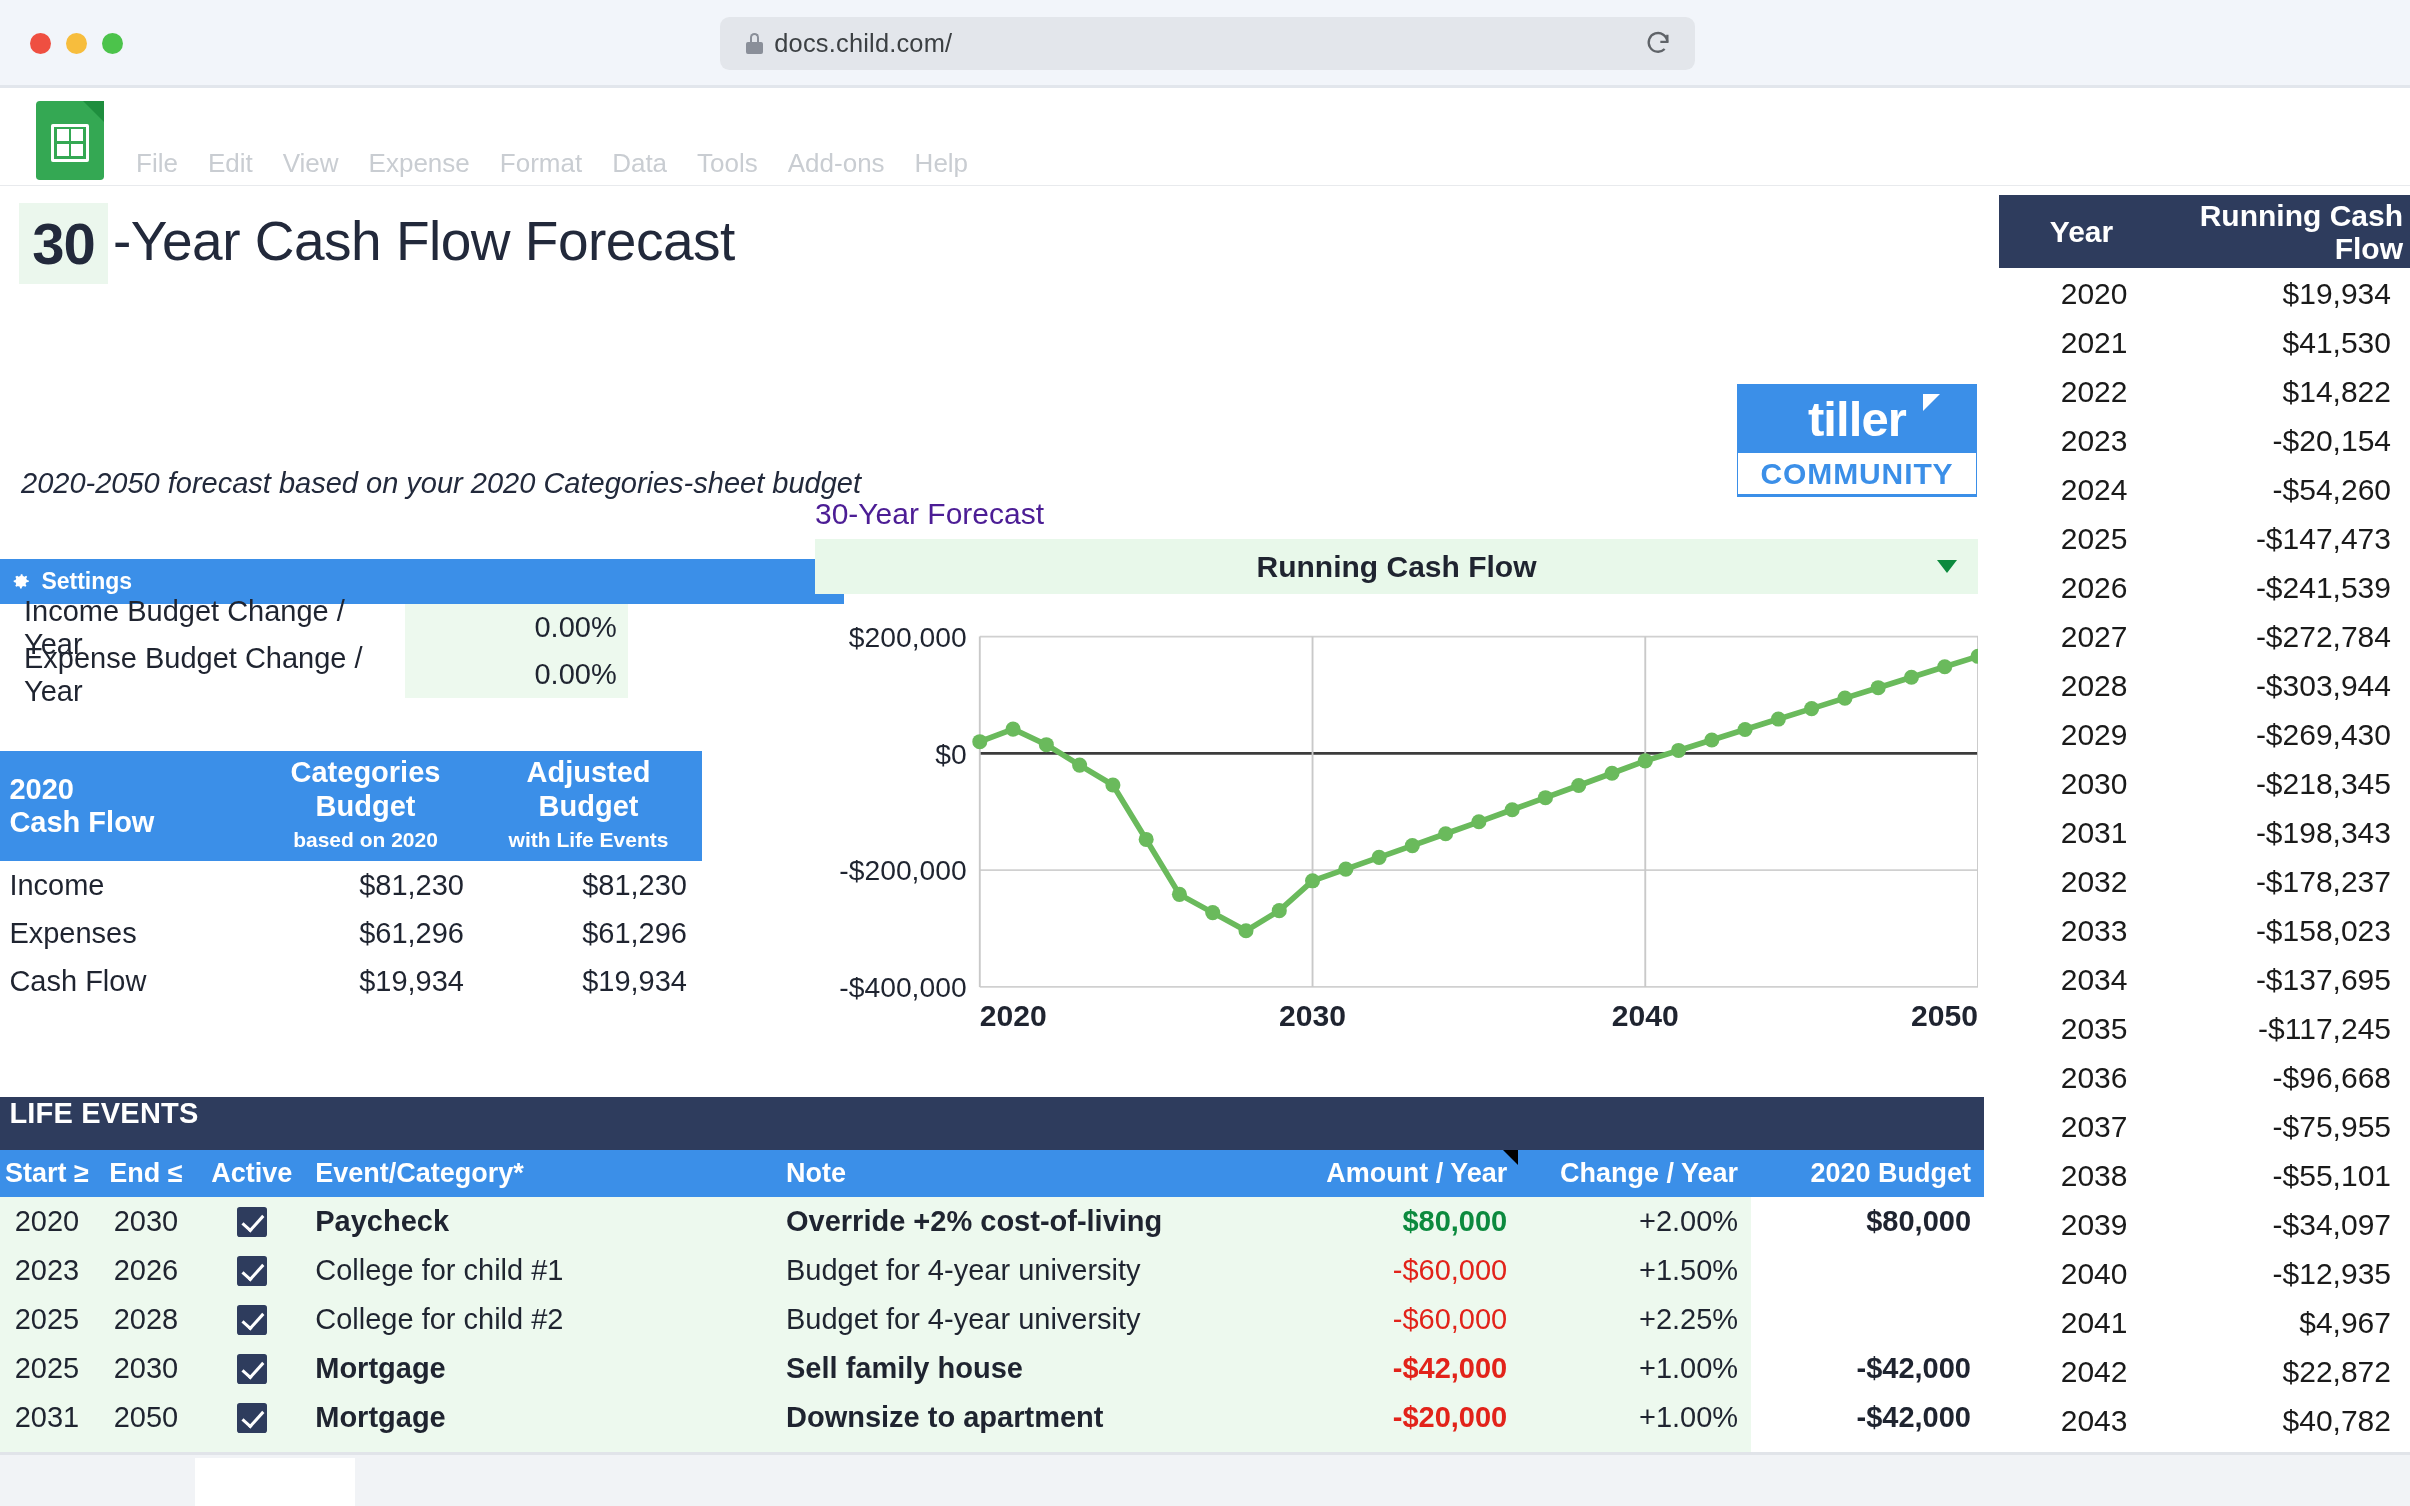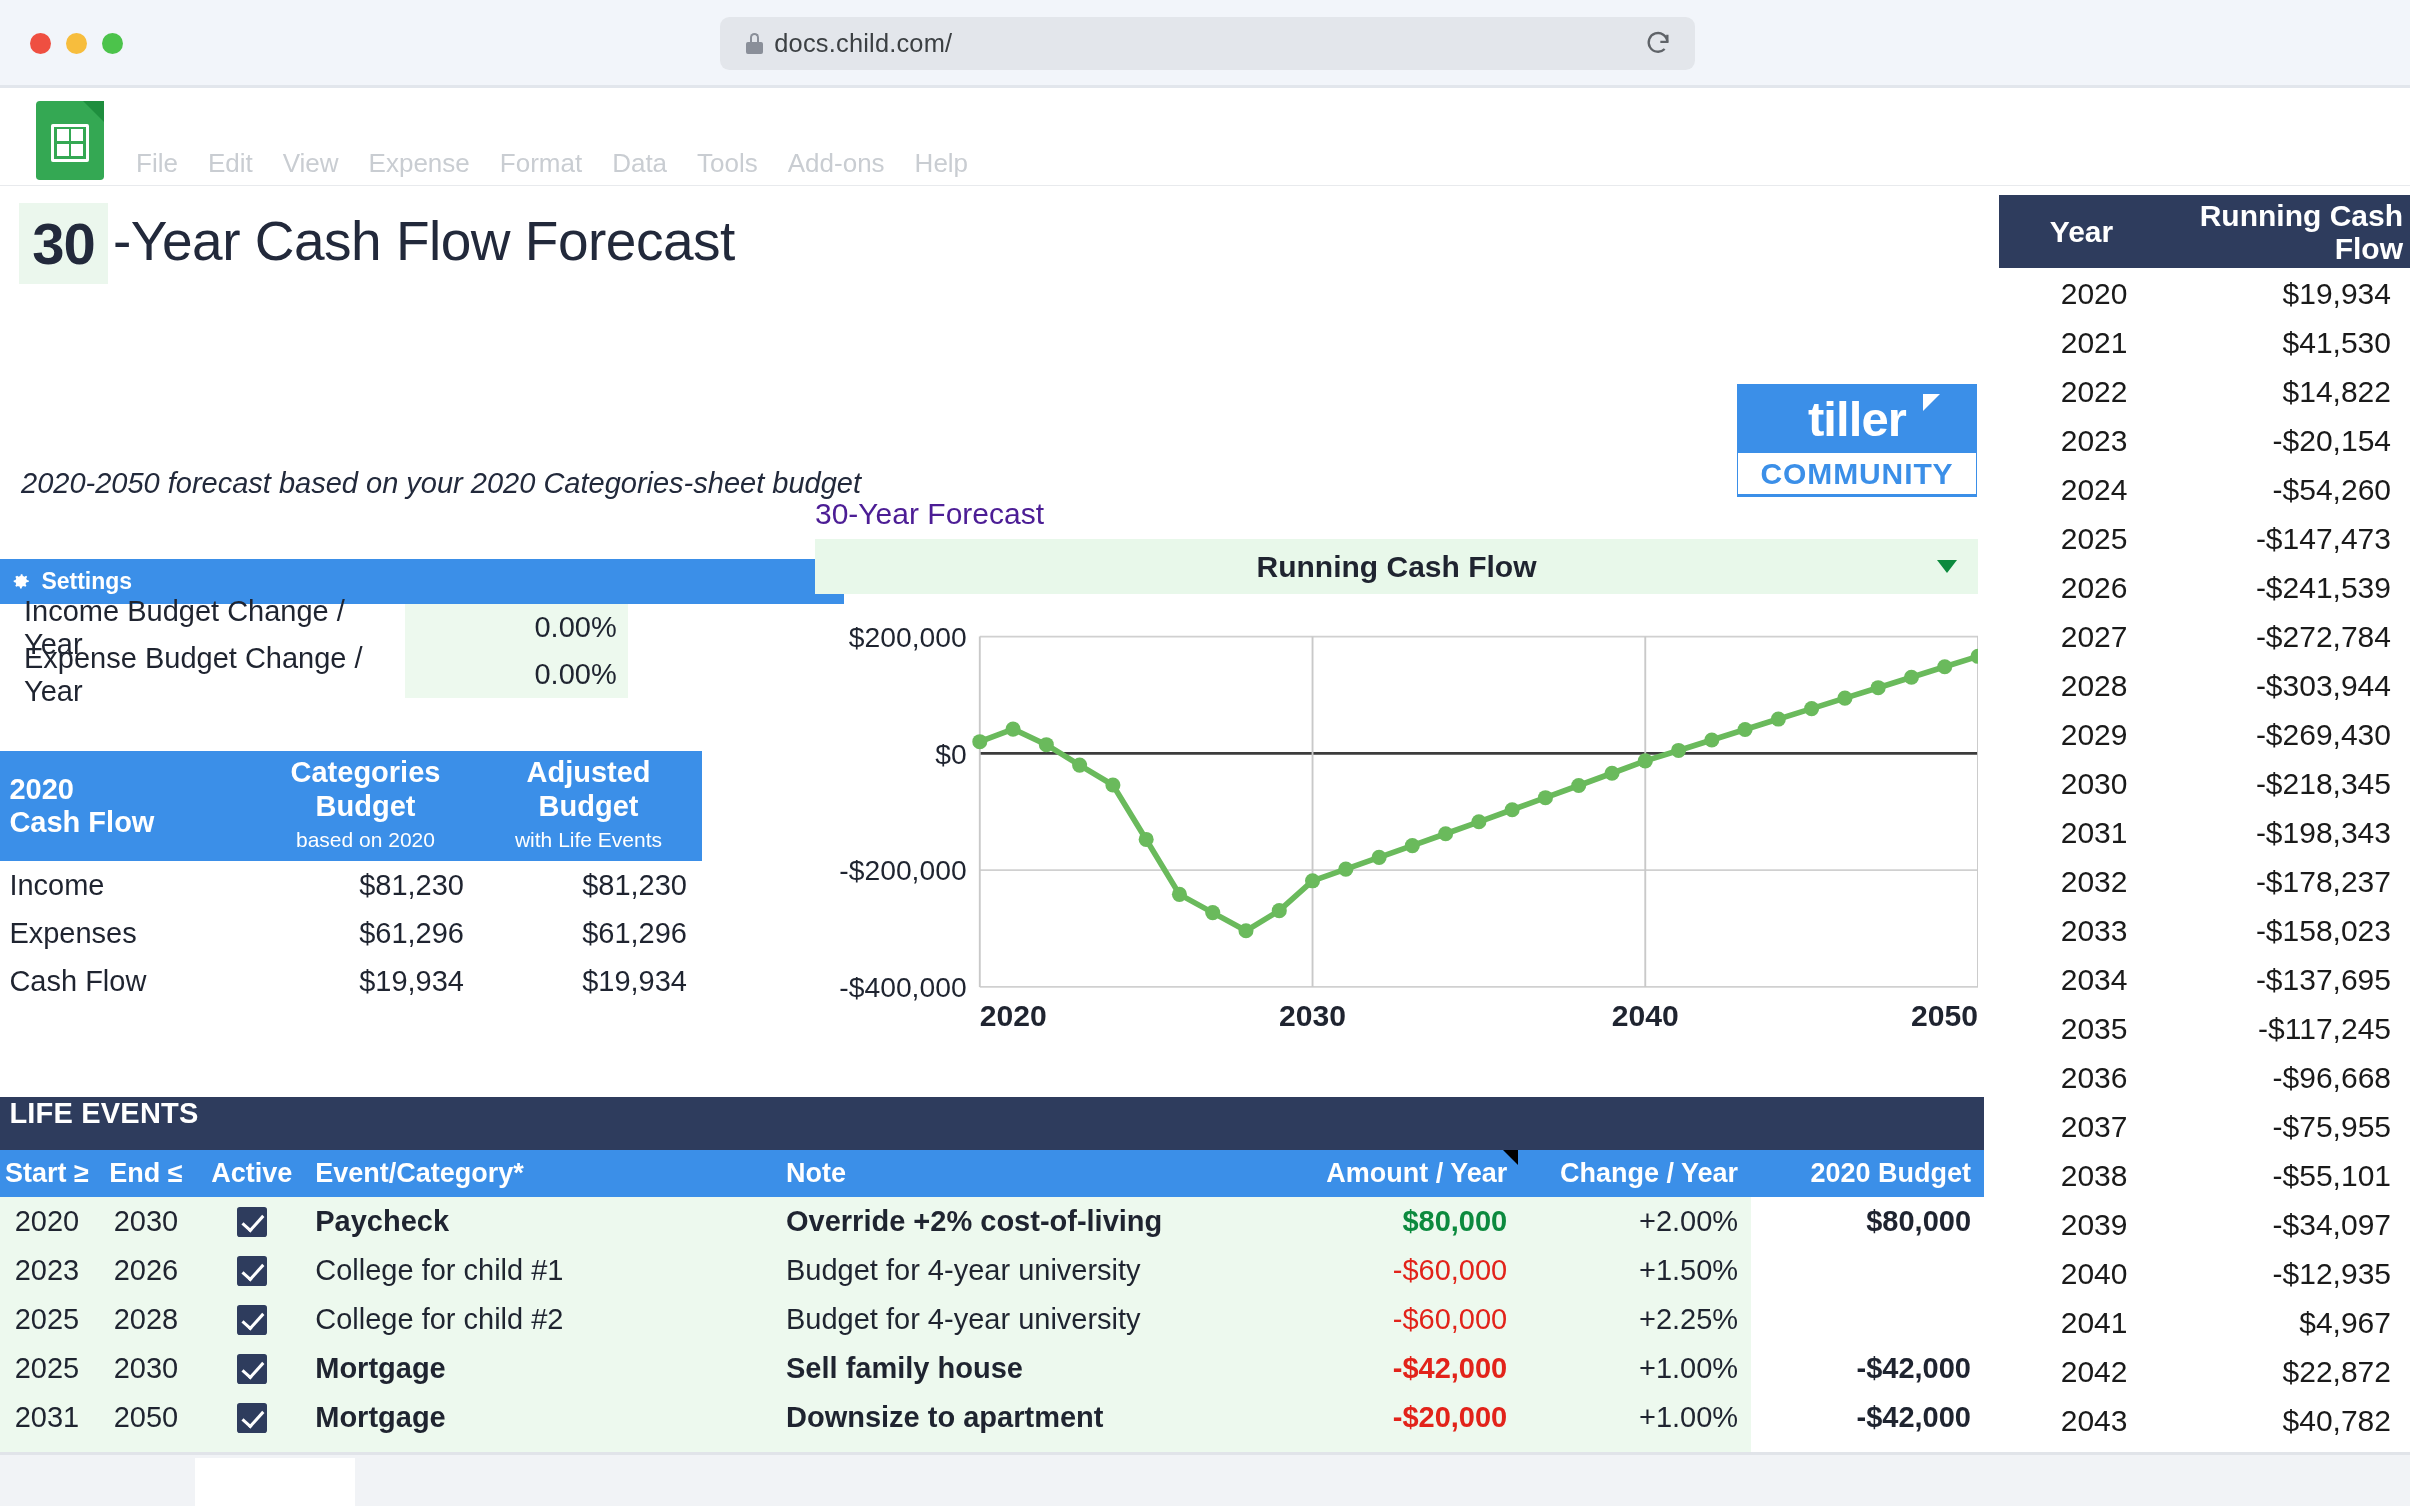--- a/index.html
+++ b/index.html
@@ -116,21 +116,21 @@
   .cf-hdr {
     position: absolute; left: 0; top: 565px; width: 702px; height: 110px;
     background: #3b8fe8; color: #ffffff; display: flex;
   }
   .cf-hdr .c0 { width: 254px; display: flex; align-items: center; font-size: 29px; font-weight: 600; padding-left: 9.4px; line-height: 1.15; }
   .cf-hdr .c1, .cf-hdr .c2 {
     width: 223px; text-align: center; display: flex; flex-direction: column;
     justify-content: center; align-items: center; padding-bottom: 3.8px;
   }
   .cf-hdr .big { font-size: 29px; font-weight: 600; line-height: 1.16; }
-  .cf-hdr .small { font-size: 21px; font-weight: 400; margin-top: 4.7px; text-align: center; }
+  .cf-hdr .small { font-size: 21px; font-weight: 700; margin-top: 4.7px; text-align: center; }
   .cf-rows { position: absolute; left: 0; top: 675px; width: 702px; }
   .cfrow { height: 48px; display: flex; align-items: center; font-size: 29px; color: #1f2430; }
   .cfrow .c0 { width: 254px; padding-left: 9.4px; }
   .cfrow .c1 { width: 223px; text-align: right; padding-right: 13px; }
   .cfrow .c2 { width: 223px; text-align: right; padding-right: 13px; }
 
   
   .chart-wrap { position: absolute; left: 815px; top: 311px; width: 1163px; height: 565px; }
   .chart-title { position: absolute; left: 0; top: 0; width: 1163px; font-size: 30px; color: #4c1d95; }
   .chart-select {

